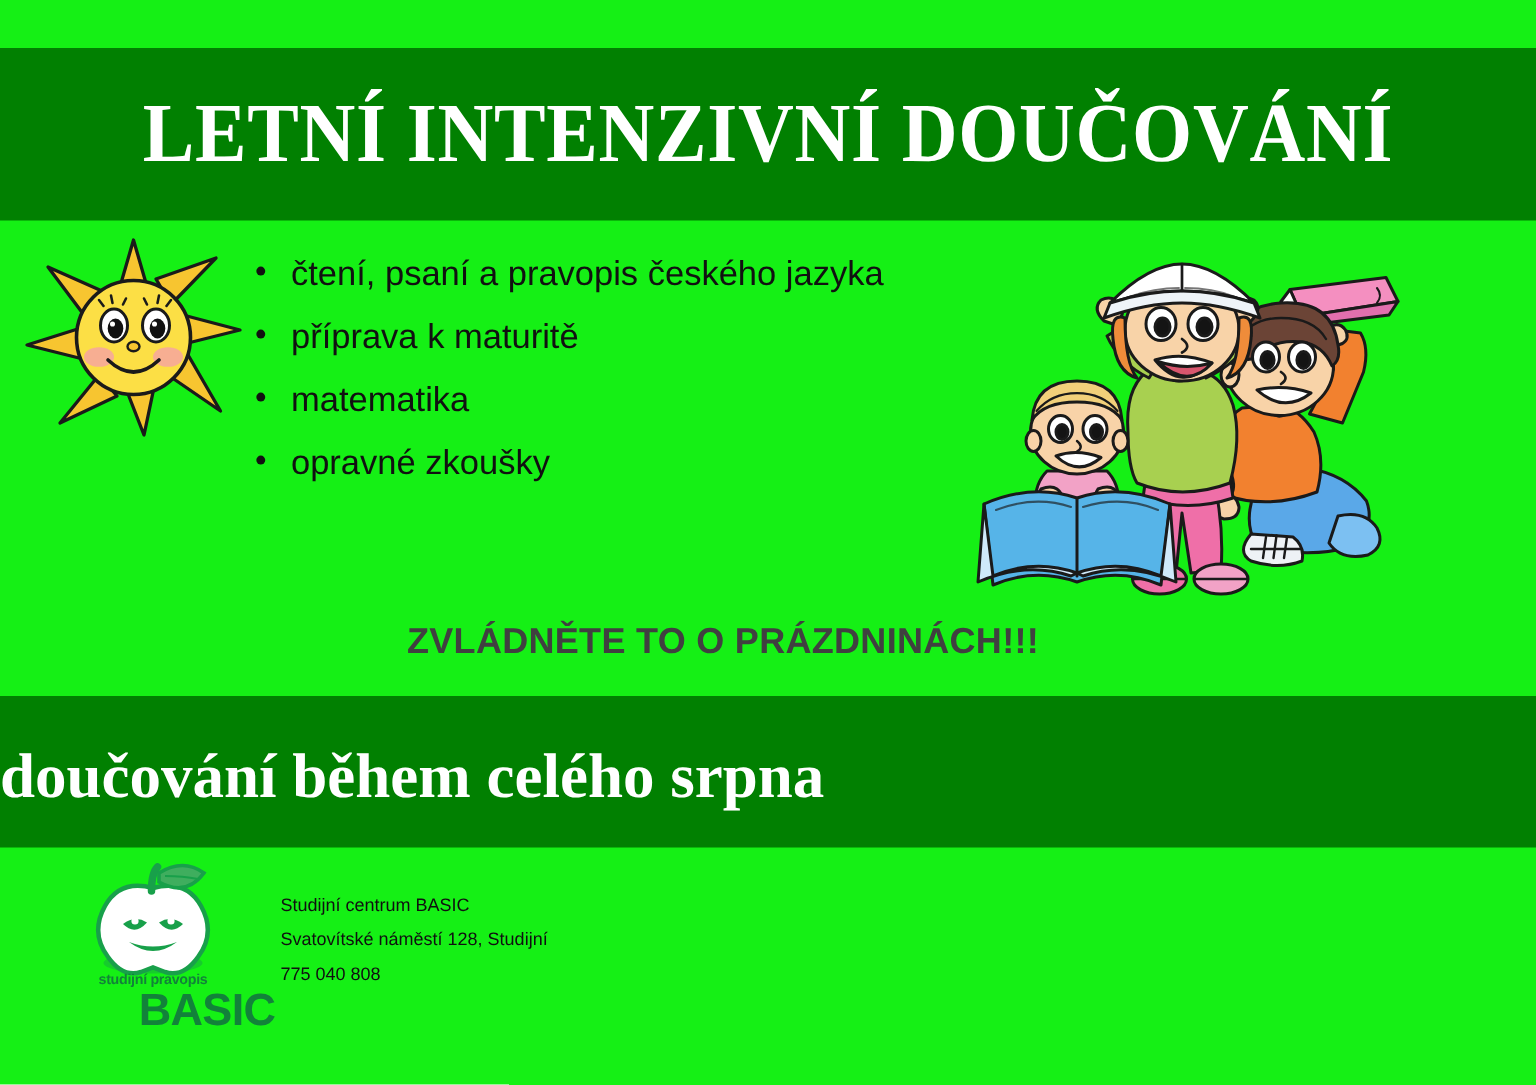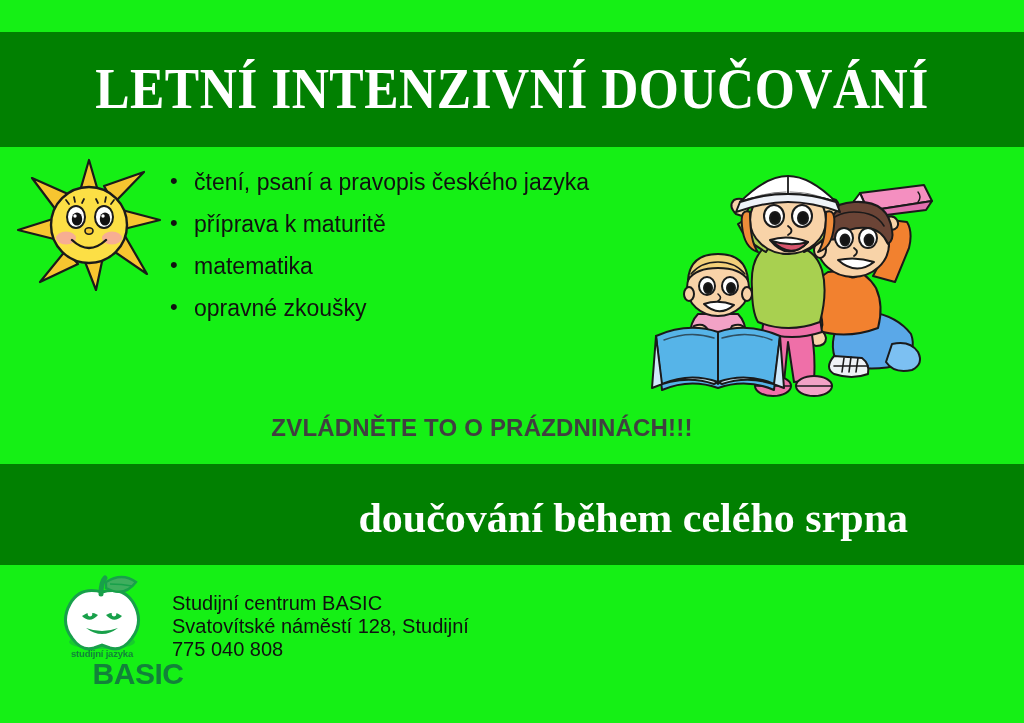--- a/index.html
+++ b/index.html
@@ -86,40 +86,41 @@
     font-weight: bold;
     letter-spacing: 0.2px;
   }
 
   
   #august-text {
     position: absolute;
     left: 0;
     top: 494px;
     width: 908px;
-    text-align: right;
+    text-align: left;
     color: #ffffff;
     font-family: "Liberation Serif", "DejaVu Serif", serif;
     font-weight: bold;
     font-size: 42px;
     line-height: 48px;
     white-space: nowrap;
   }
 
   
   #contact-block {
     position: absolute;
     left: 172px;
     top: 592px;
   }
   #contact-block .contact-line {
     color: #101010;
-    font-size: 20px;
+    font-size: 12px;
     line-height: 23px;
     white-space: nowrap;
+    margin-left: 15px;
   }
 
   
   #logo { position: absolute; left: 52px; top: 574px; width: 100px; height: 115px; }
   #logo .logo-mark { position: absolute; left: 0; top: 0; width: 100px; height: 78px; }
   #logo-sub {
     position: absolute; left: 0; top: 74px; width: 100px;
     text-align: center; color: #12823a;
     font-size: 9.5px; font-weight: bold; letter-spacing: -0.2px;
     white-space: nowrap;
@@ -304,21 +305,21 @@
         <path d="M49,20 q0,-12 4,-16" fill="none" stroke="#18a04a" stroke-width="5" stroke-linecap="round"></path>
         <path d="M54,8 q16,-10 30,0 q-12,16 -30,6 z" fill="#3fae5e" stroke="#18a04a" stroke-width="2.4"></path>
         <path d="M58,10 q12,0 22,2" fill="none" stroke="#18a04a" stroke-width="1.4"></path>
         <path d="M30,42 q8,-6 16,-1 q-8,9 -16,1 z" fill="#18a04a"></path>
         <path d="M54,41 q8,-5 16,1 q-8,8 -16,-1 z" fill="#18a04a"></path>
         <circle cx="38" cy="40" r="2.4" fill="#ffffff"></circle>
         <circle cx="62" cy="40" r="2.4" fill="#ffffff"></circle>
         <path d="M34,54 q16,12 32,0 q-16,6 -32,0 z" fill="#18a04a"></path>
       </svg>
     </div>
-    <div id="logo-sub">studijní jazyka</div>
+    <div id="logo-sub">studijní pravopis</div>
     <div id="logo-word">BASIC</div>
   </div>
 
   <div id="contact-block">
     <div class="contact-line">Studijní centrum BASIC</div>
     <div class="contact-line">Svatovítské náměstí 128, Studijní</div>
     <div class="contact-line">775 040 808</div>
   </div>
 
 </div>

